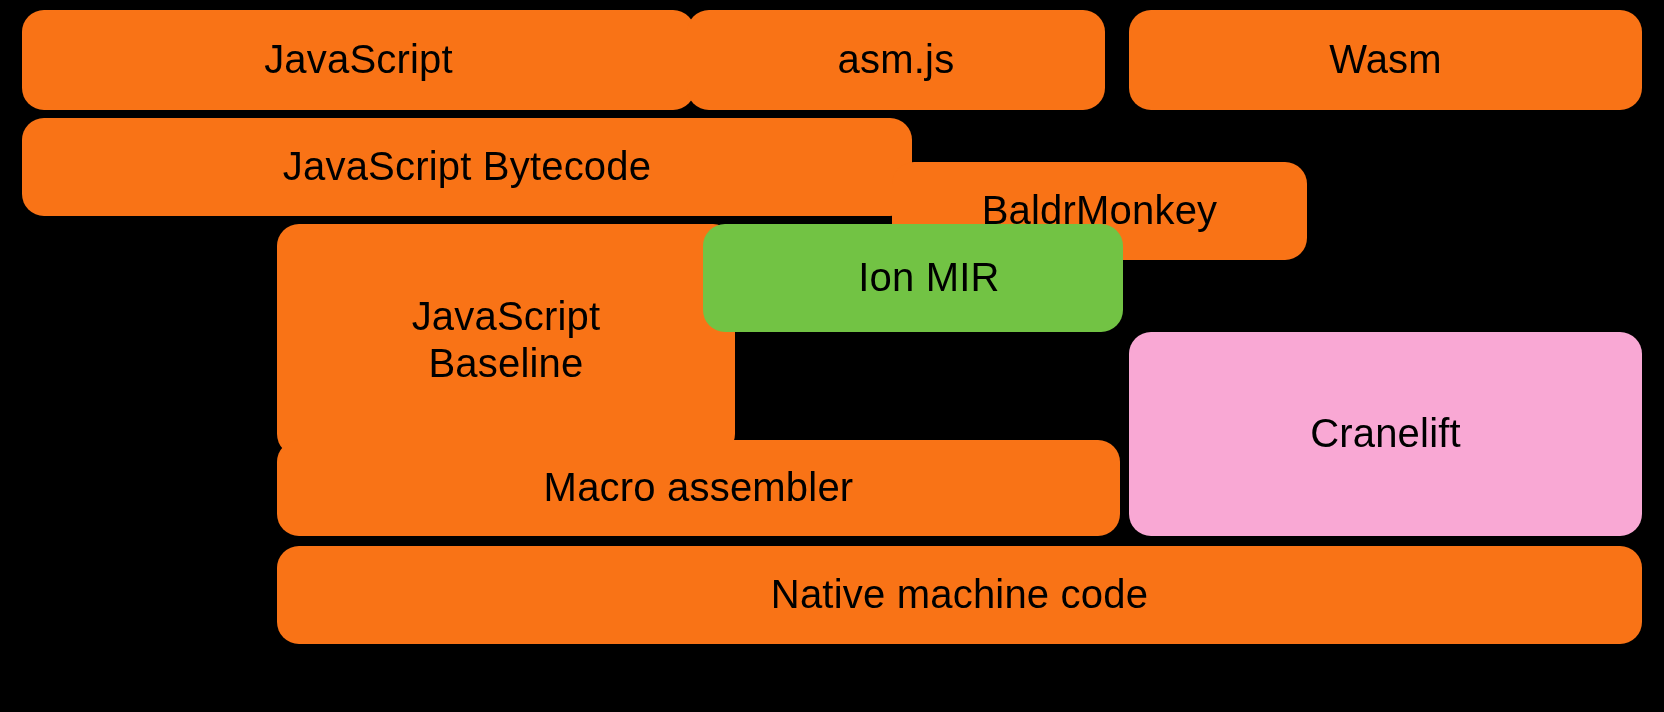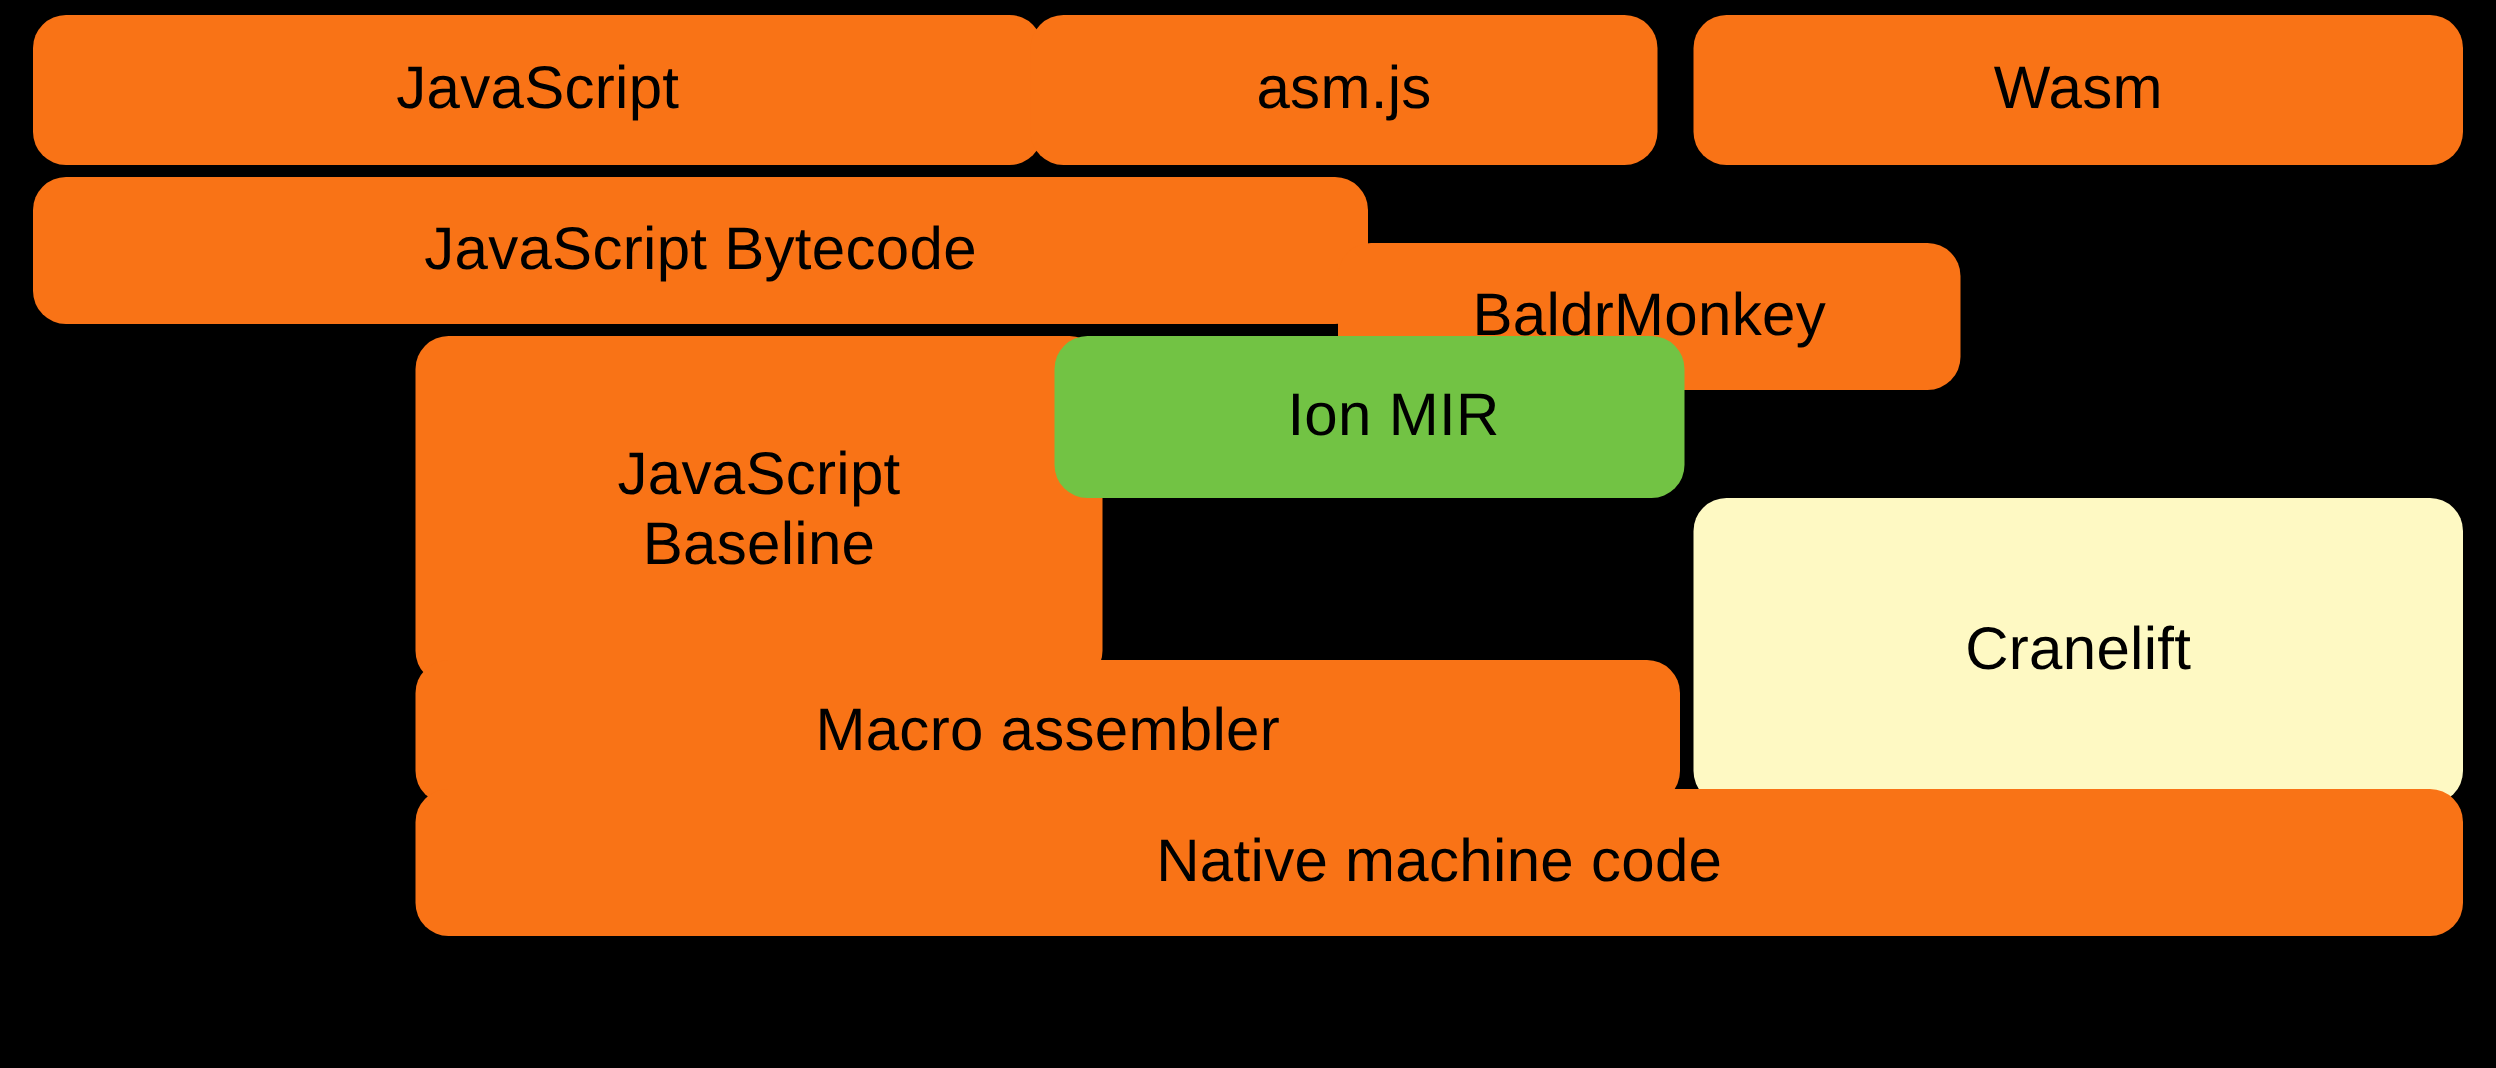--- a/index.html
+++ b/index.html
@@ -29,30 +29,30 @@
     font-weight: 400;
     line-height: 1.18;
     letter-spacing: 0.2px;
     white-space: pre-line;
     padding: 0 10px;
     user-select: none;
   }
   .fill-white { background: #f97316; }
   .fill-gray  { background: #eaeaea; }
   .fill-green { background: #72c344; padding-left: 42px; }
-  .fill-pink  { background: #fef9c3; }
+  .fill-pink  { background: #f9a8d4; }
 </style>
 </head>
 <body>
 
 <div id="canvas" style="background: rgb(0, 0, 0);">
     <div class="node fill-white" style="left: 22px; top: 10px; width: 673px; height: 100px;">JavaScript</div>
     <div class="node fill-white" style="left: 687px; top: 10px; width: 418px; height: 100px;">asm.js</div>
     <div class="node fill-white" style="left: 1129px; top: 10px; width: 513px; height: 100px;">Wasm</div>
     <div class="node fill-white" style="left: 22px; top: 118px; width: 890px; height: 98px;">JavaScript Bytecode</div>
     <div class="node fill-white" style="left: 892px; top: 118px; width: 415px; height: 98px; margin-top: 44px;">BaldrMonkey</div>
     <div class="node fill-white" style="left: 277px; top: 224px; width: 458px; height: 232px;">JavaScript
 Baseline</div>
     <div class="node fill-green" style="left: 703px; top: 224px; width: 420px; height: 108px;">Ion MIR</div>
     <div class="node fill-pink" style="left: 1129px; top: 332px; width: 513px; height: 204px;">Cranelift</div>
     <div class="node fill-white" style="left: 277px; top: 440px; width: 843px; height: 96px;">Macro assembler</div>
-    <div class="node fill-white" style="left: 277px; top: 526px; width: 1365px; height: 98px;">Native machine code</div>
+    <div class="node fill-white" style="left: 277px; top: 546px; width: 1365px; height: 98px;">Native machine code</div>
   </div>
 
 </body></html>

